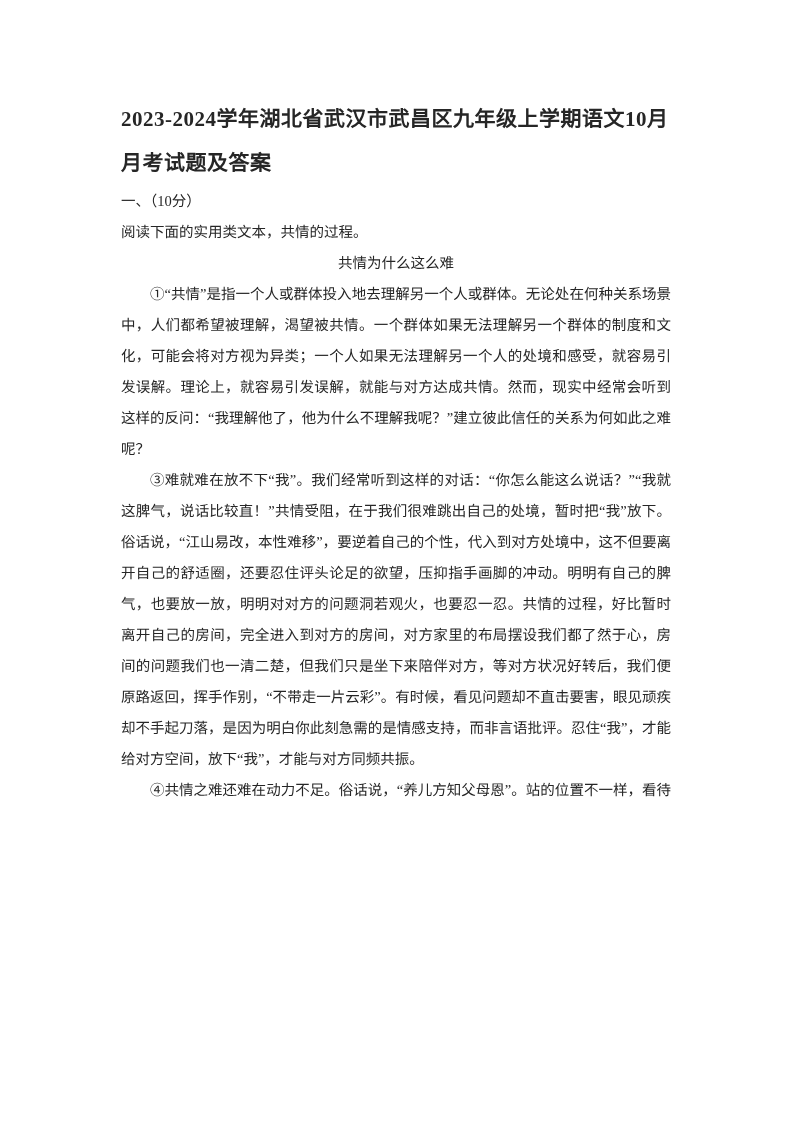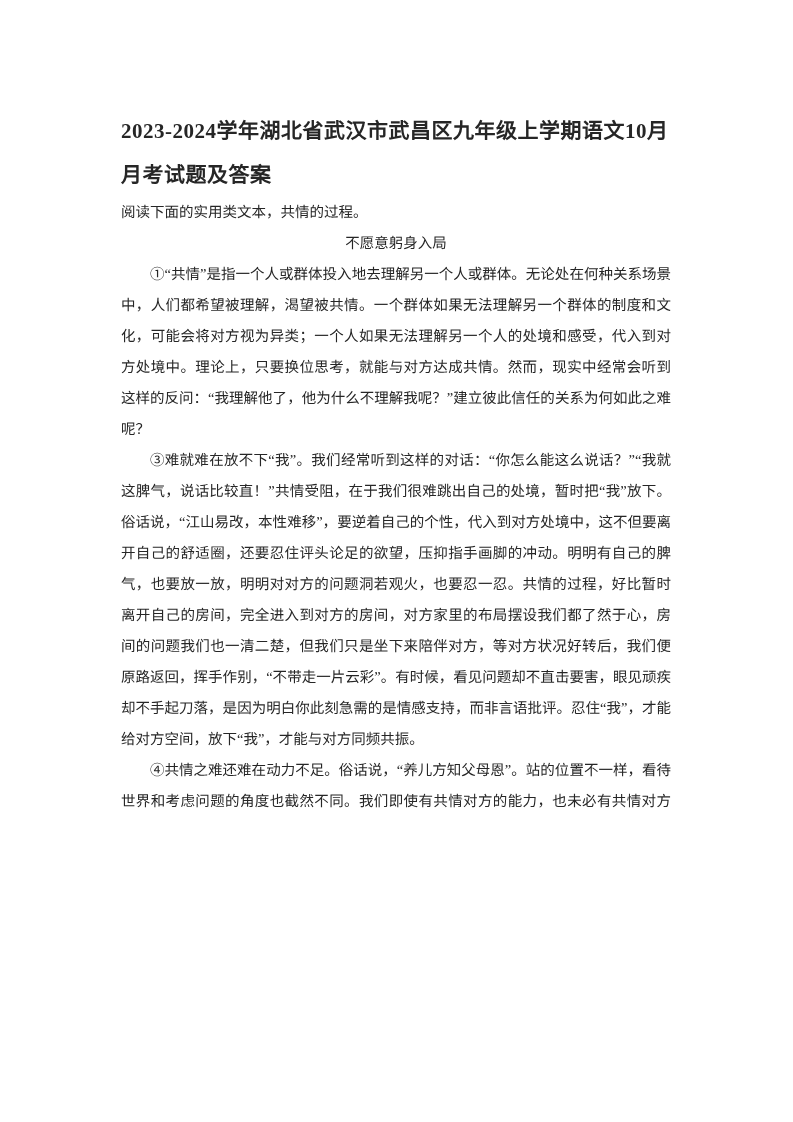--- a/index.html
+++ b/index.html
@@ -1,21 +1,21 @@
 <!DOCTYPE html>
 <html lang="zh-CN"><head>
 <meta charset="utf-8">
 <style>
   * { margin: 0; padding: 0; box-sizing: border-box; }
   html, body { background: #ffffff; }
   .page {
     position: relative;
     width: 793px;
     height: 802px;
-    margin: 12px auto;
+    margin: 0 auto;
     background: #ffffff;
     overflow: hidden;
     font-family: "Liberation Serif", "DejaVu Serif", serif;
     color: #262626;
   }
   .content {
     padding: 0 122px 0 121px;
   }
   .doc-title {
     margin-top: 97px;
@@ -65,26 +65,27 @@
 </style>
 </head>
 <body>
 
 <div class="page">
   <div class="content">
 
     <h1 class="doc-title">2023-2024学年湖北省武汉市武昌区九年级上学期语文10月月考试题及答案</h1>
 
 
+    <div class="q-number">一、（10分）</div>
 
     <div class="instruction">阅读下面的实用类文本，共情的过程。</div>
 
-    <div class="article-title">不愿意躬身入局</div>
+    <div class="article-title">共情为什么这么难</div>
 
-    <p class="body-para">①“共情”是指一个人或群体投入地去理解另一个人或群体。无论处在何种关系场景中，人们都希望被理解，渴望被共情。一个群体如果无法理解另一个群体的制度和文化，可能会将对方视为异类；一个人如果无法理解另一个人的处境和感受，代入到对方处境中。理论上，只要换位思考，就能与对方达成共情。然而，现实中经常会听到这样的反问：“我理解他了，他为什么不理解我呢？”建立彼此信任的关系为何如此之难呢？</p>
+    <p class="body-para">①“共情”是指一个人或群体投入地去理解另一个人或群体。无论处在何种关系场景中，人们都希望被理解，渴望被共情。一个群体如果无法理解另一个群体的制度和文化，可能会将对方视为异类；一个人如果无法理解另一个人的处境和感受，就容易引发误解。理论上，就容易引发误解，就能与对方达成共情。然而，现实中经常会听到这样的反问：“我理解他了，他为什么不理解我呢？”建立彼此信任的关系为何如此之难呢？</p>
 
 
     <p class="body-para">③难就难在放不下“我”。我们经常听到这样的对话：“你怎么能这么说话？”“我就这脾气，说话比较直！”共情受阻，在于我们很难跳出自己的处境，暂时把“我”放下。俗话说，“江山易改，本性难移”，要逆着自己的个性，代入到对方处境中，这不但要离开自己的舒适圈，还要忍住评头论足的欲望，压抑指手画脚的冲动。明明有自己的脾气，也要放一放，明明对对方的问题洞若观火，也要忍一忍。共情的过程，好比暂时离开自己的房间，完全进入到对方的房间，对方家里的布局摆设我们都了然于心，房间的问题我们也一清二楚，但我们只是坐下来陪伴对方，等对方状况好转后，我们便原路返回，挥手作别，“不带走一片云彩”。有时候，看见问题却不直击要害，眼见顽疾却不手起刀落，是因为明白你此刻急需的是情感支持，而非言语批评。忍住“我”，才能给对方空间，放下“我”，才能与对方同频共振。</p>
 
     <p class="body-para">④共情之难还难在动力不足。俗话说，“养儿方知父母恩”。站的位置不一样，看待世界和考虑问题的角度也截然不同。我们即使有共情对方的能力，也未必有共情对方的动力。看到对方的“恶语相向”，想不到他在背后迎风面雨，我就这脾气，决定了不同的视角，对</p>
 
   </div>
 
 </div>
 

